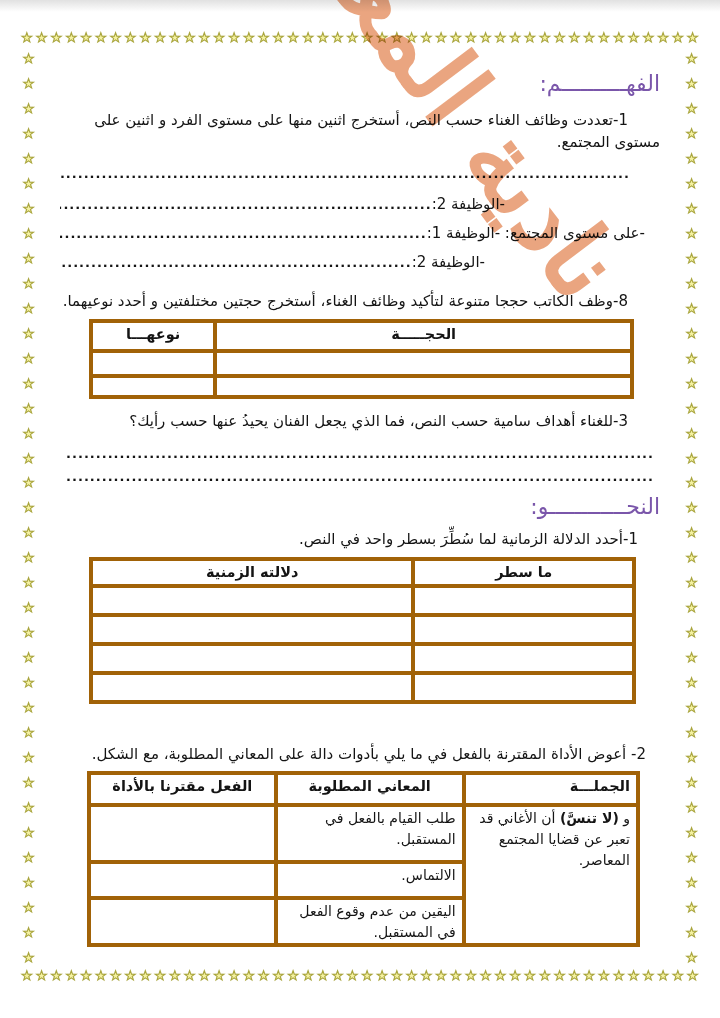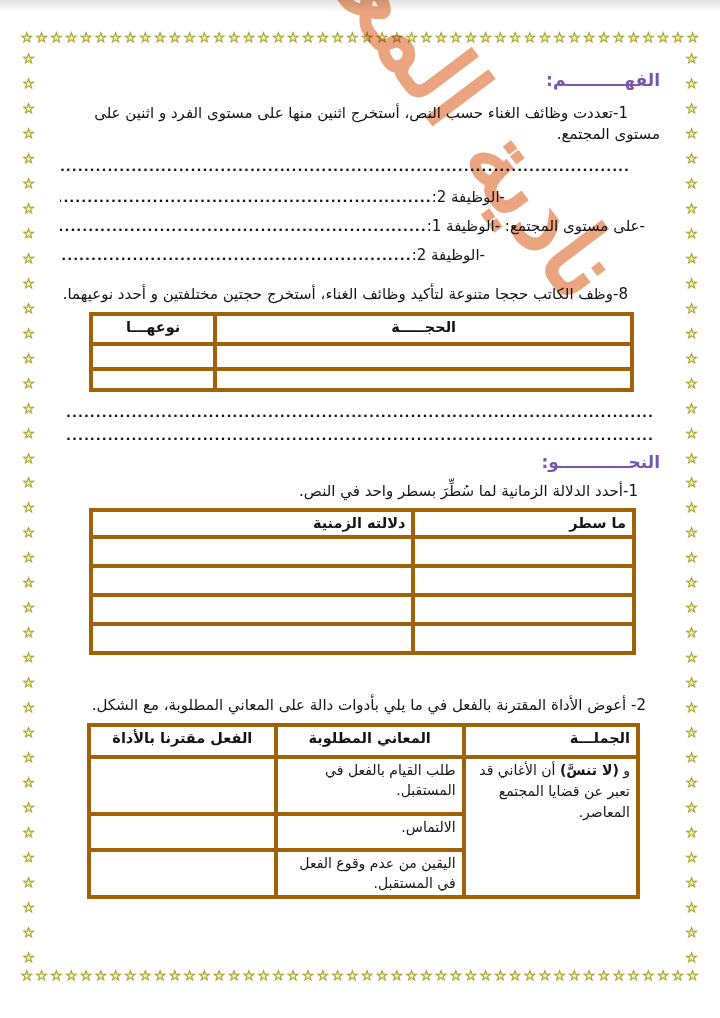--- a/index.html
+++ b/index.html
@@ -27,21 +27,21 @@
     font-size:100px;white-space:nowrap;direction:rtl;
     color:var(--watermark-orange,#e58f60);opacity:.8;mix-blend-mode:multiply;
     transform:rotate(53deg);transform-origin:100% 0;
   }
   
   .content{
     position:absolute;top:68px;right:60px;width:600px;z-index:2;
     direction:rtl;text-align:right;font-size:15px;line-height:1.45;
   }
   .sec-title{
-    margin:0 0 6px 0;font-size:17px;font-weight:bold;
+    margin:0 0 6px 0;font-size:22px;font-weight:normal;
     color:var(--heading-purple,#7a56aa);
   }
   .sec-title.nahw{margin-top:0;}
   .q{margin:10px 0 0 0;text-indent:32px;}
   .q.tight{margin-top:4px;text-indent:22px;}
   .qgap{margin-top:40px;text-indent:14px;text-align:right;}
   
   .ansline{display:flex;direction:rtl;align-items:baseline;height:29px;overflow:hidden;}
   .answers{margin-top:12px;}
   .il-1{padding-right:30px;}
@@ -56,21 +56,21 @@
   table.tbl{border-collapse:collapse;direction:rtl;margin-top:6px;font-size:14px;}
   table.tbl td{border:4px solid #a16207;padding:1px 6px;vertical-align:top;}
   .th-row td{text-align:center;font-weight:bold;font-size:14.5px;}
   .tbl1{width:545px;margin-right:26px;}
   .tbl1 .th-row td{height:24px;}
   .tbl1 .c-hujja{width:430px;}
   .tbl1 .c-nawe{width:113px;}
   .tbl1 .r1 td{height:19px;}
   .tbl1 .r2 td{height:15px;}
   .tbl2{width:547px;margin-right:24px;margin-top:8px;}
-  .tbl2 .th-row td{height:20px;text-align:right;}
+  .tbl2 .th-row td{height:20px;}
   .tbl2 .c-masattar{width:218px;}
   .tbl2 .c-dalala{width:327px;}
   .tbl2 .er td{height:23px;}
   .tbl3{width:553px;margin-right:20px;margin-top:10px;font-size:13.5px;}
   .tbl3 .th-row td{height:26px;}
   .tbl3 .c-jumla{width:172px;text-align:right;}
   .tbl3 .c-maani{width:187px;}
   .tbl3 .c-fi3l{width:188px;}
   .tbl3 .tr-a td{height:51px;}
   .tbl3 .tr-b td{height:30px;}
@@ -296,20 +296,21 @@
         <td></td>
         <td></td>
       </tr>
       <tr class="r2">
         <td></td>
         <td></td>
       </tr>
     </tbody>
       </table>
 
+    <p class="q" style="margin-top:12px">3-للغناء أهداف سامية حسب النص، فما الذي يجعل الفنان يحيدُ عنها حسب رأيك؟</p>
 
     <div class="dotblock">
       <div class="dotline dots-row">............................................................................................................................................................................................................................</div>
       <div class="dotline dots-row">............................................................................................................................................................................................................................</div>
     </div>
 
     <h2 class="sec-title nahw">النحــــــــــــو:</h2>
 
     <p class="q tight">1-أحدد الدلالة الزمانية لما سُطِّرَ بسطر واحد في النص.</p>
 

